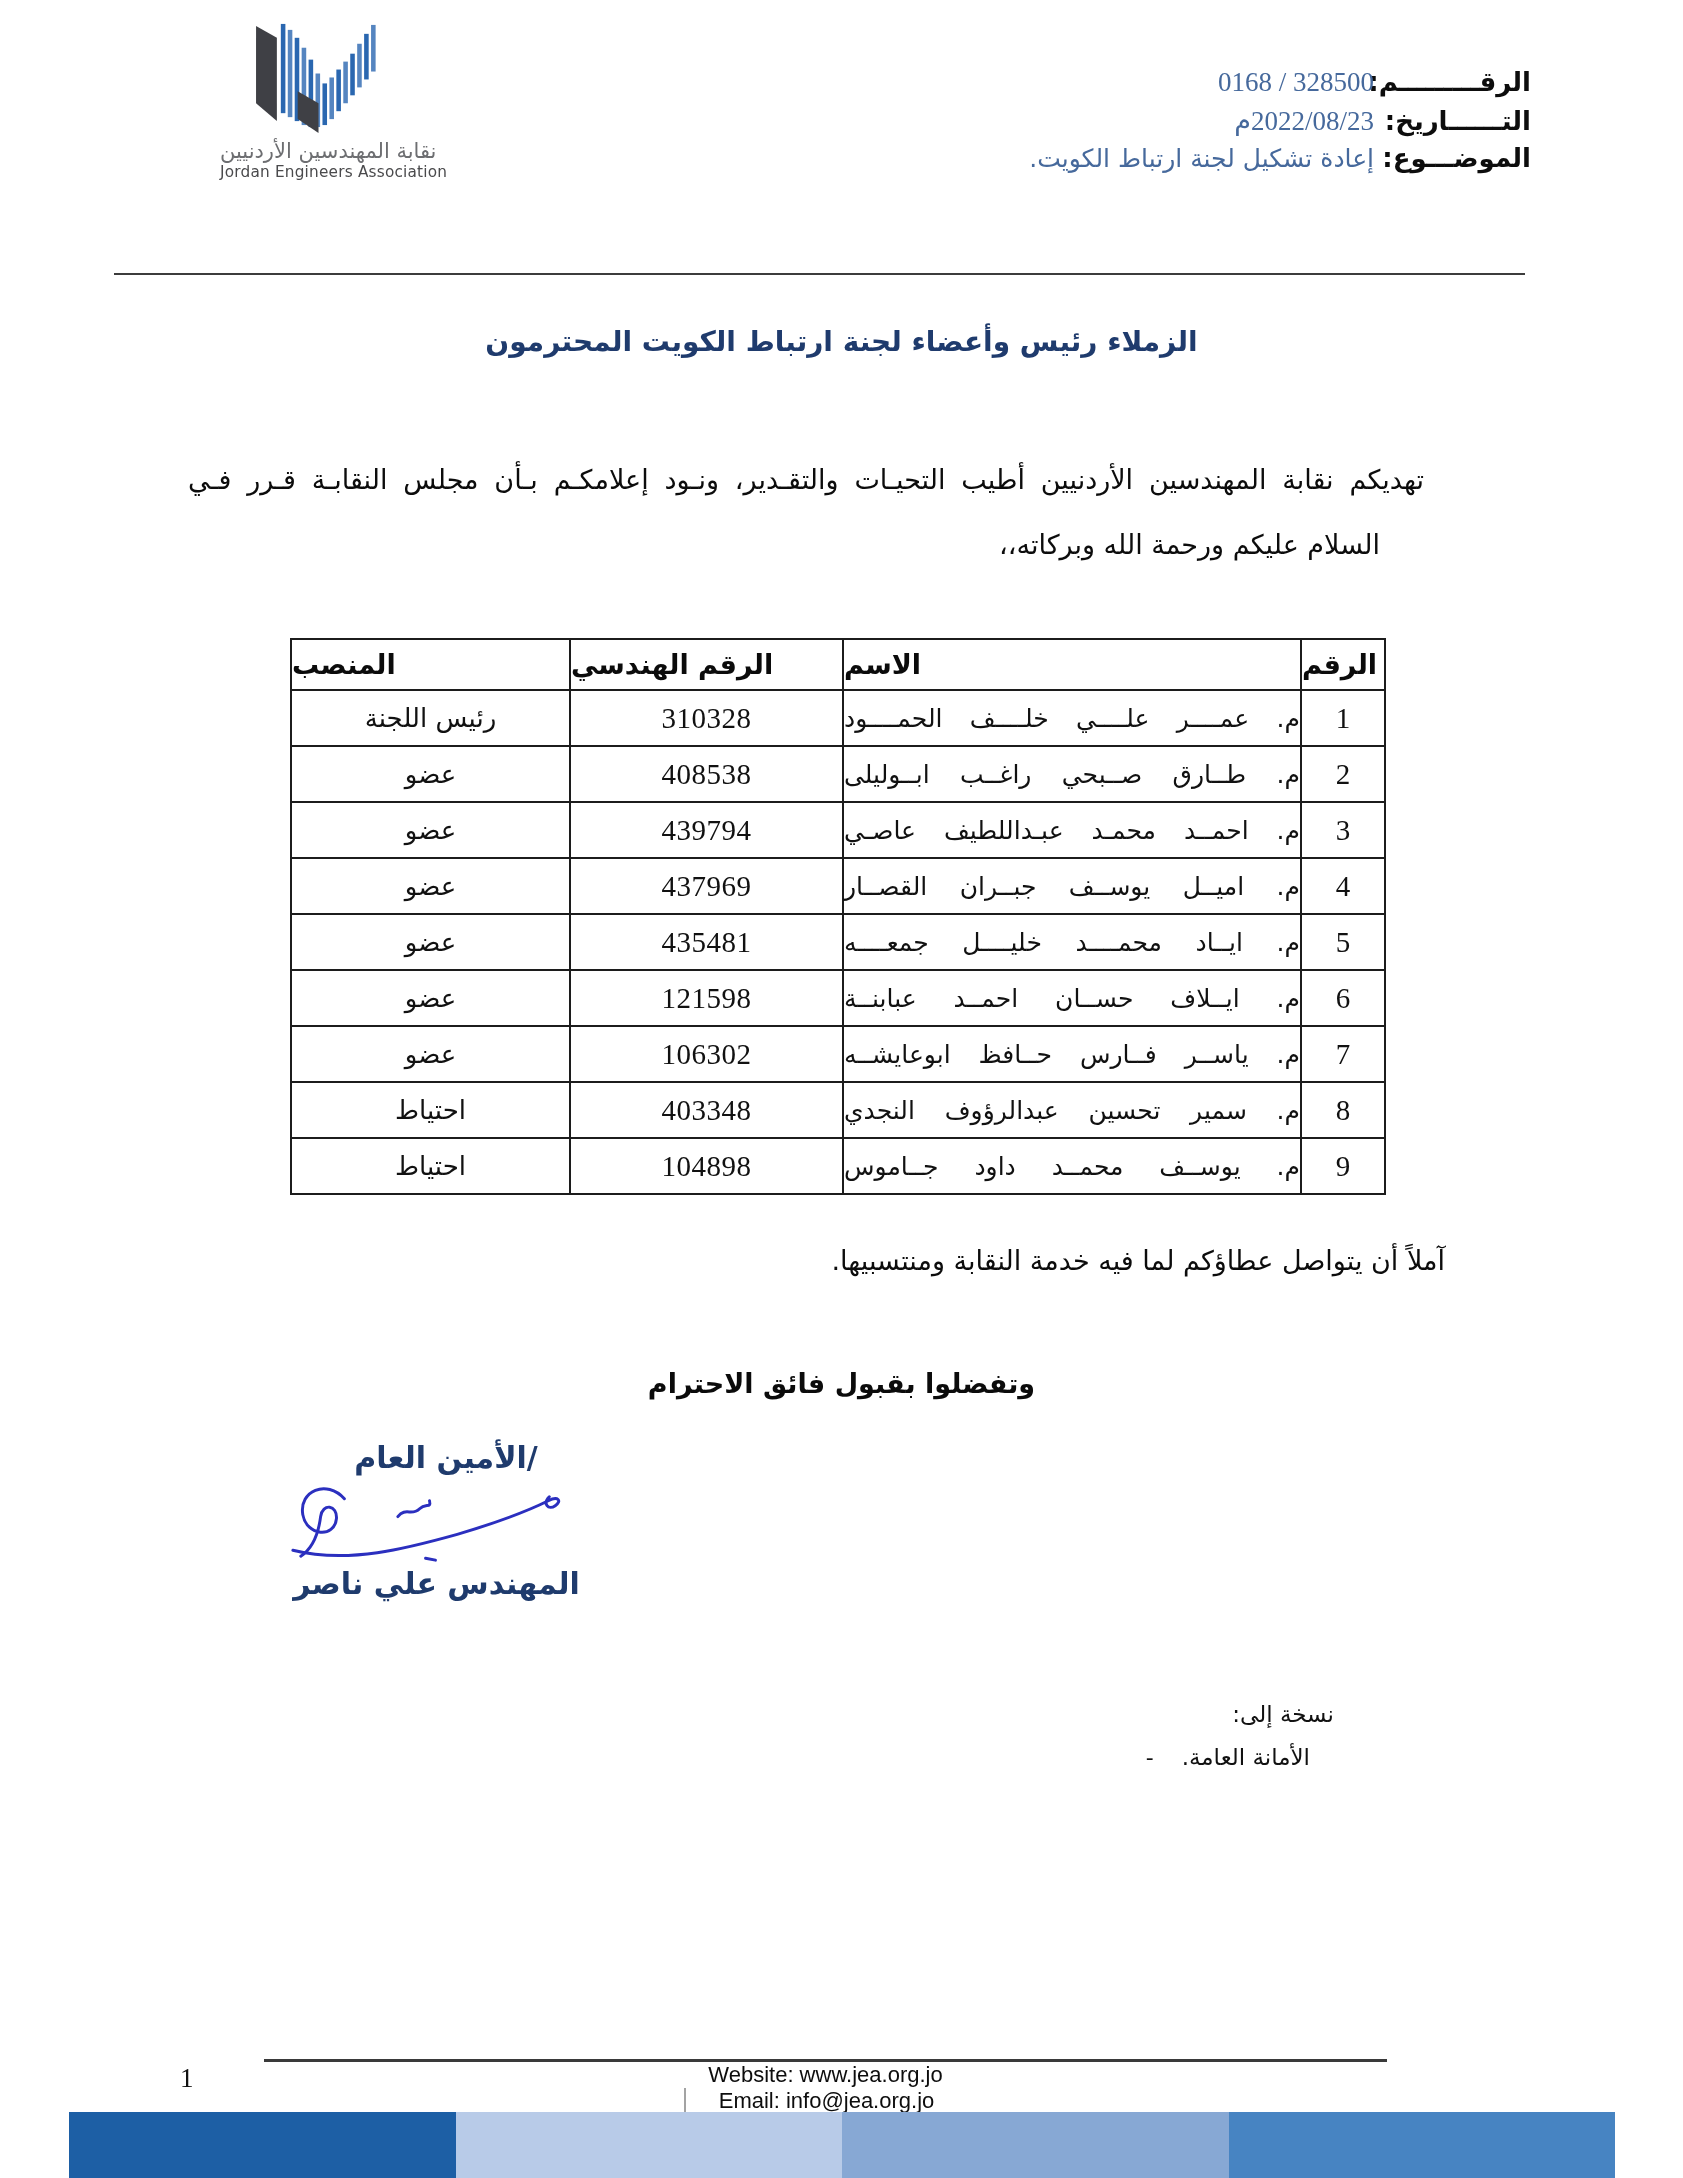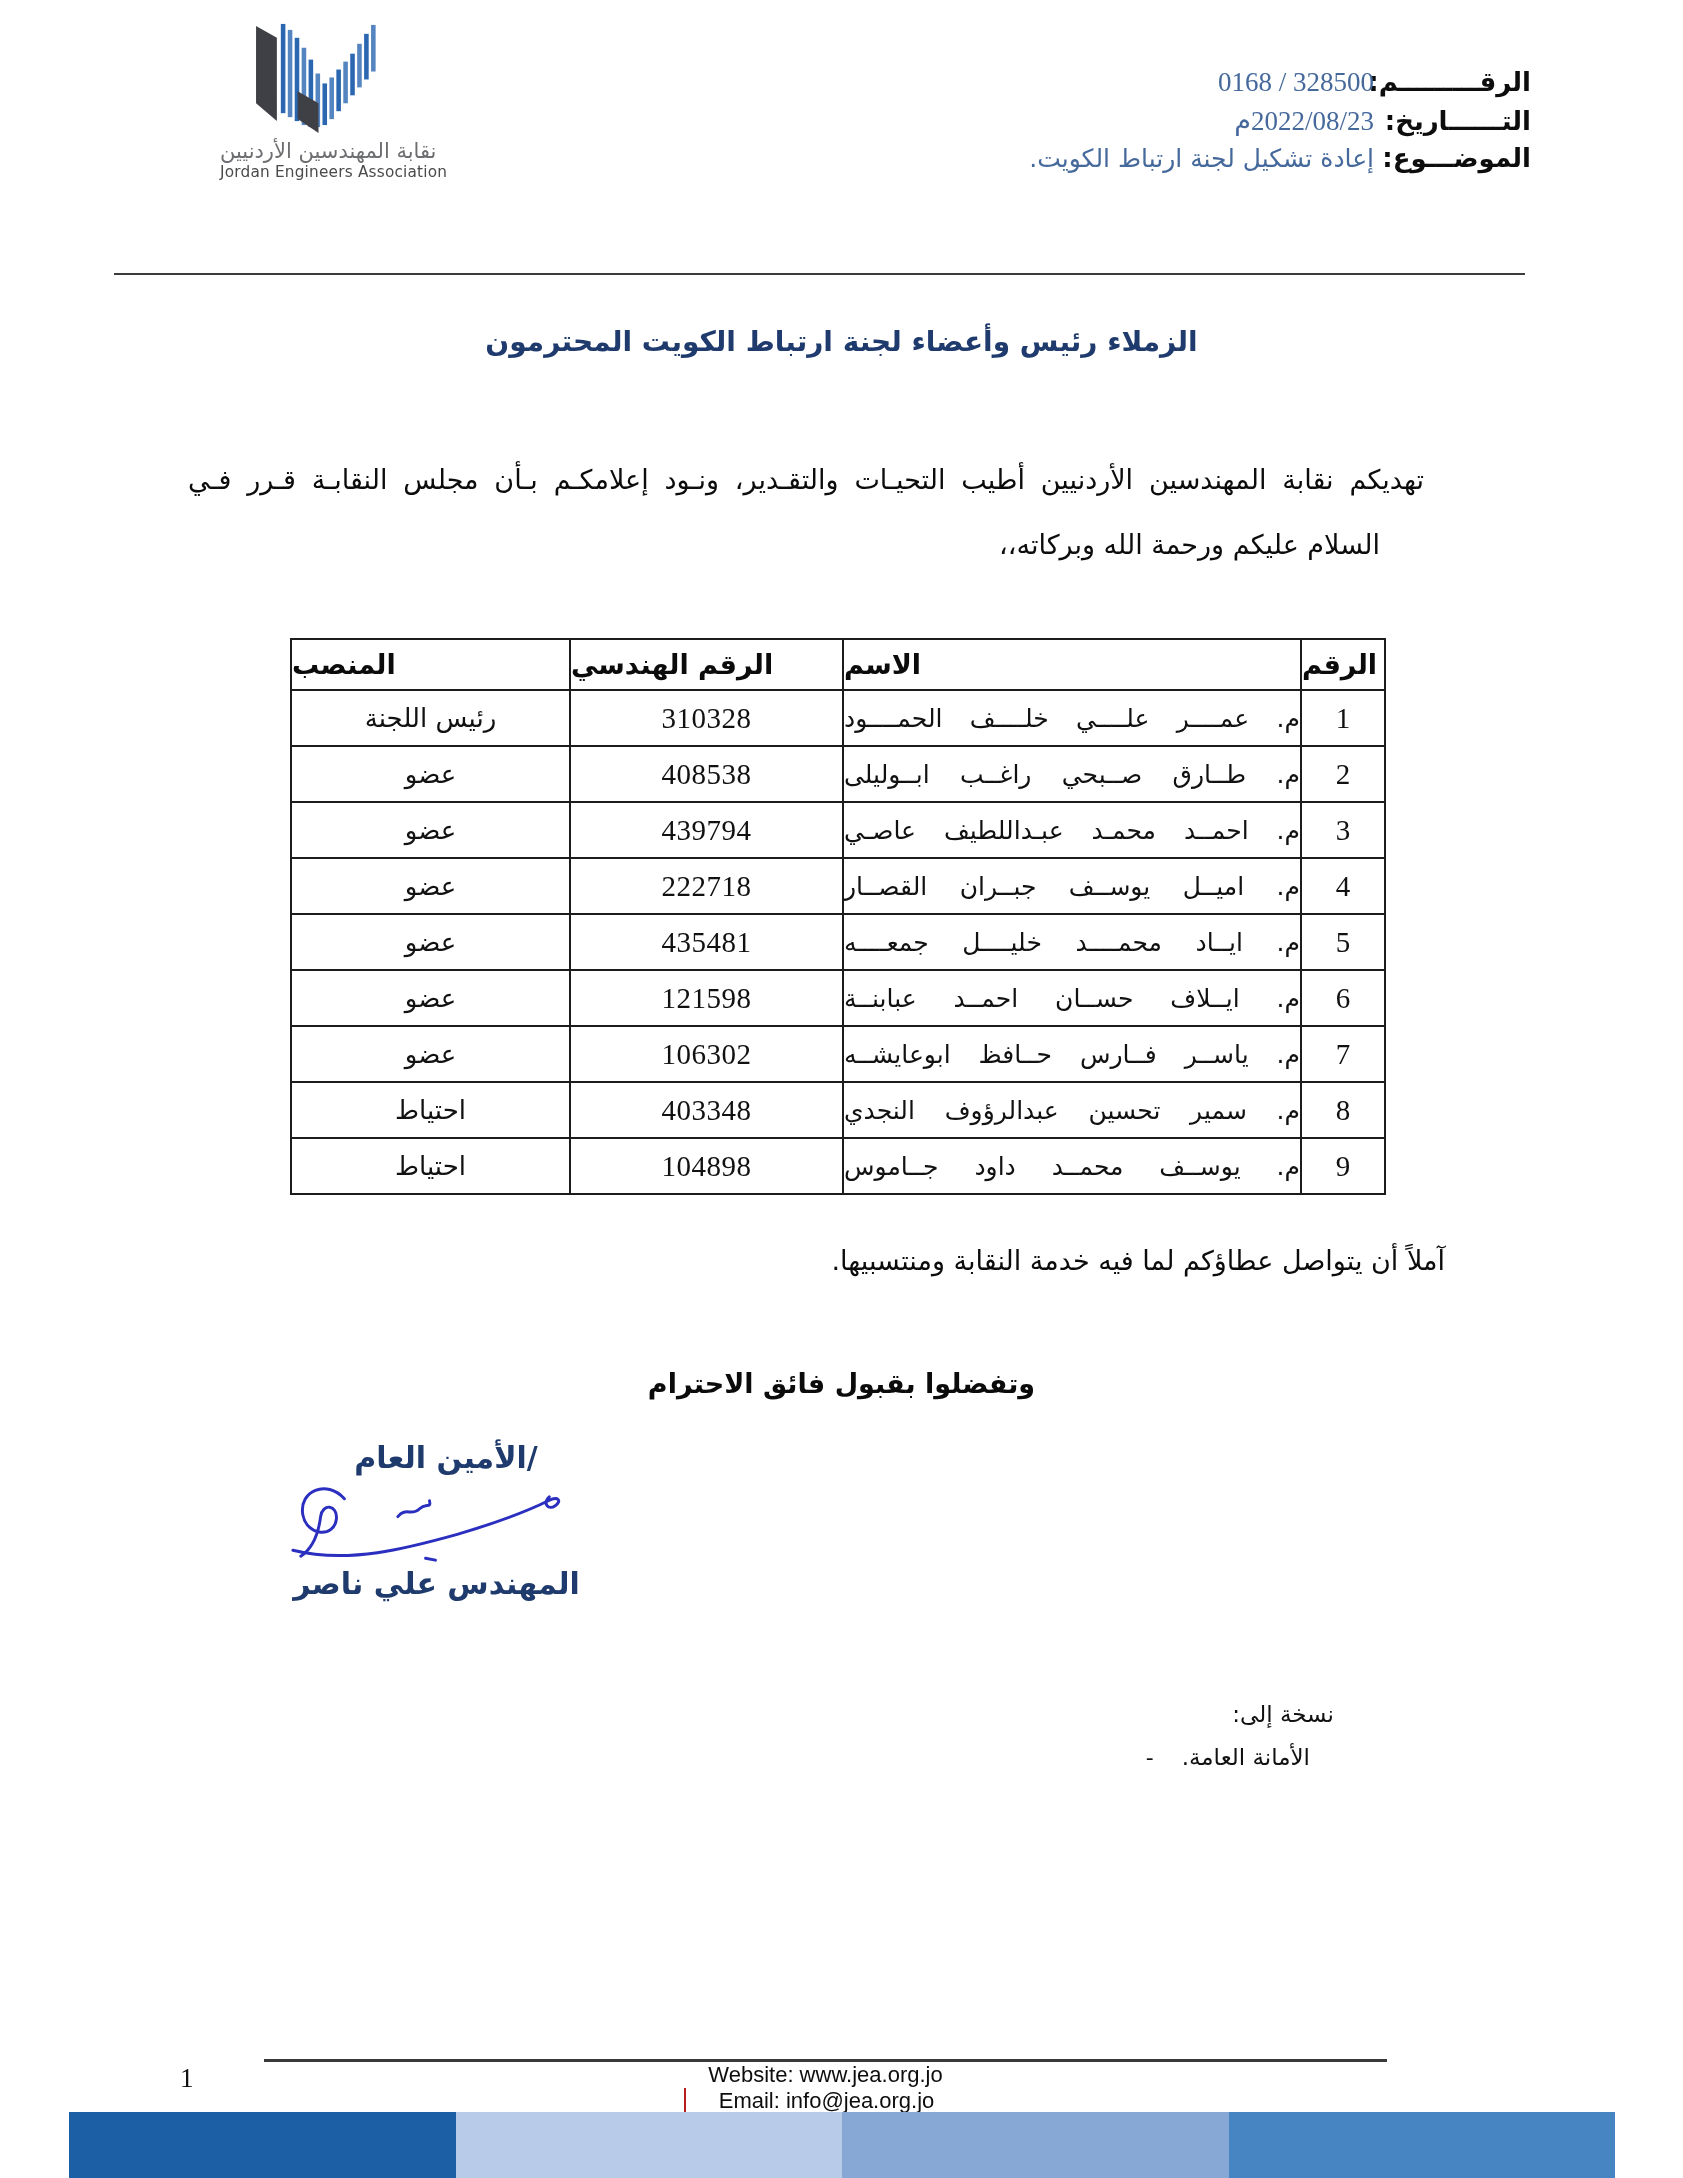--- a/index.html
+++ b/index.html
@@ -53,21 +53,21 @@
   
   .copy-label{position:absolute;top:1701px;right:349px;direction:rtl;font-size:23px;color:#111;}
   .copy-item{position:absolute;top:1744px;right:373px;display:flex;flex-direction:row-reverse;align-items:baseline;font-size:23px;color:#111;}
   .copy-item .txt{direction:rtl;}
   .copy-item .dash{margin-right:28px;font-size:22px;}
   
   .footer-line{position:absolute;left:264px;top:2059px;width:1123px;border-top:3px solid #3a3a3a;}
   .page-num{position:absolute;left:180px;top:2063px;font-family:"Liberation Serif",serif;font-size:27px;color:#111;}
   .footer-items{position:absolute;left:264px;top:2062px;width:1123px;display:flex;align-items:center;height:34px;flex-direction:column;}
   .footer-cell{text-align:center;font-family:"Liberation Sans",sans-serif;font-size:22px;color:#0d0d0d;white-space:nowrap;}
-  .footer-cell{border-left:2px solid #b91c1c;}
+  .footer-cell{border-left:2px solid #a3a3a3;}
   .footer-cell:first-child{border-left:none;}
   .fc0{width:297px;}.fc1{width:281px;}.fc2{width:270px;padding-left:40px;}.fc3{width:274px;}
   .color-bar{position:absolute;left:69px;top:2112px;width:1546px;height:66px;display:flex;}
   .color-bar .seg{flex:1 1 0;}
 </style>
 </head>
 <body>
 
 <div class="page">
 
@@ -146,21 +146,21 @@
         </tr>
     <tr>
           <td class="cell-no">3</td>
           <td class="cell-name">م. احمــد محمـد عبـداللطيف عاصـي</td>
           <td class="cell-eng">439794</td>
           <td class="cell-pos">عضو</td>
         </tr>
     <tr>
           <td class="cell-no">4</td>
           <td class="cell-name">م. اميــل يوســف جبــران القصــار</td>
-          <td class="cell-eng">222718</td>
+          <td class="cell-eng">437969</td>
           <td class="cell-pos">عضو</td>
         </tr>
     <tr>
           <td class="cell-no">5</td>
           <td class="cell-name">م. ايــاد محمــــد خليــــل جمعــــه</td>
           <td class="cell-eng">435481</td>
           <td class="cell-pos">عضو</td>
         </tr>
     <tr>
           <td class="cell-no">6</td>

